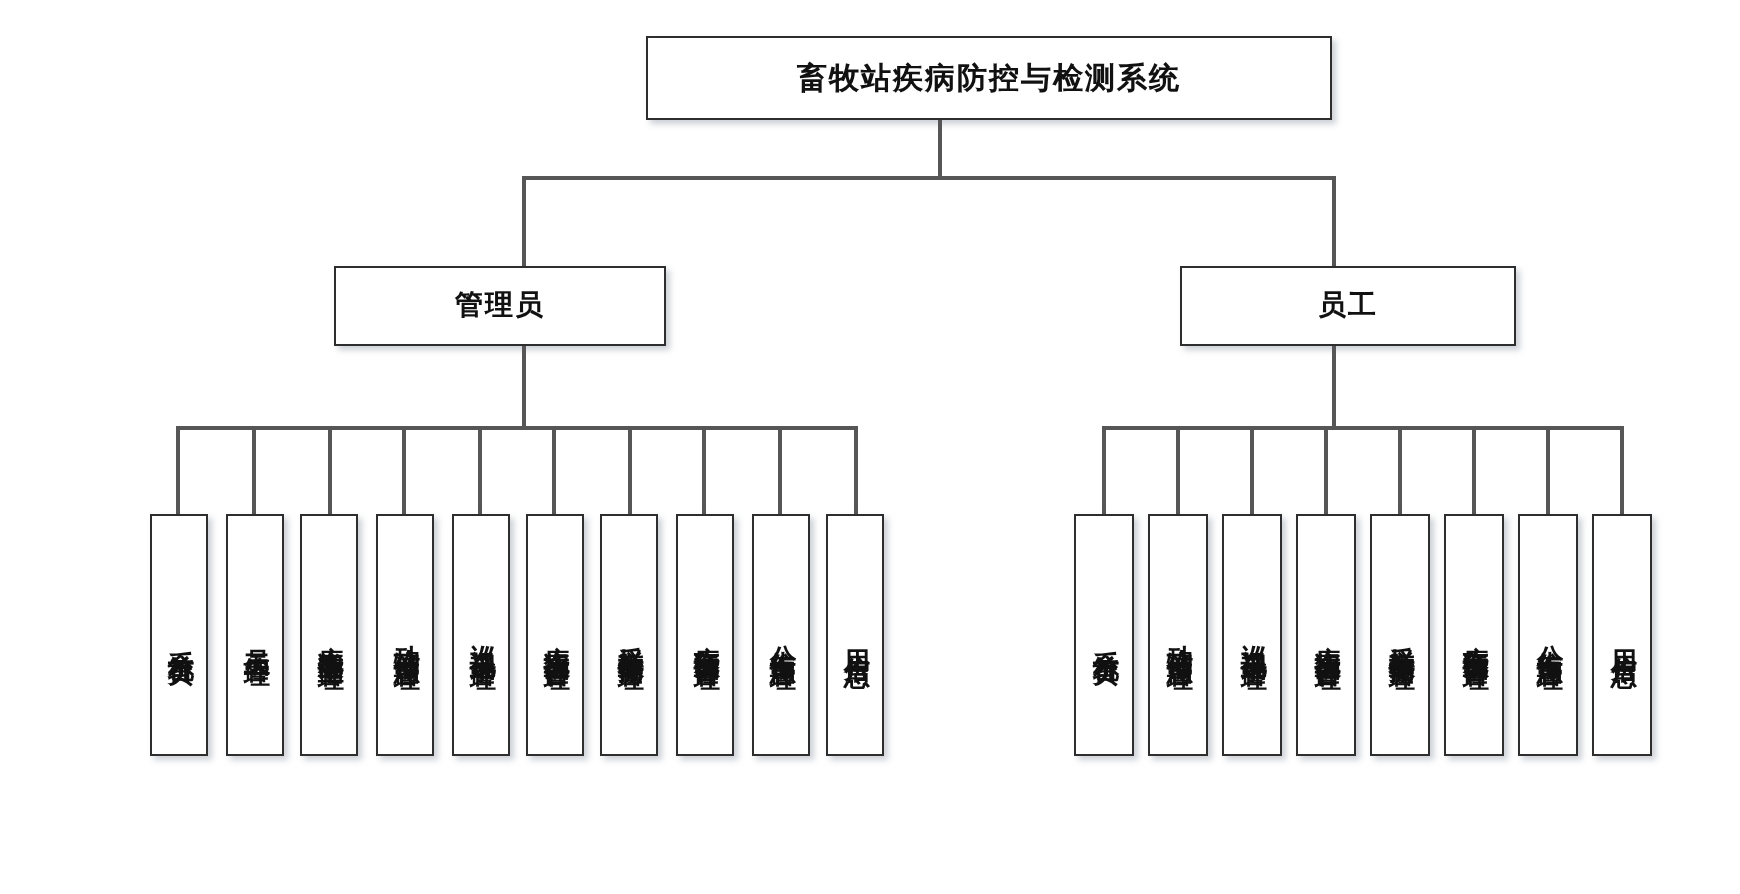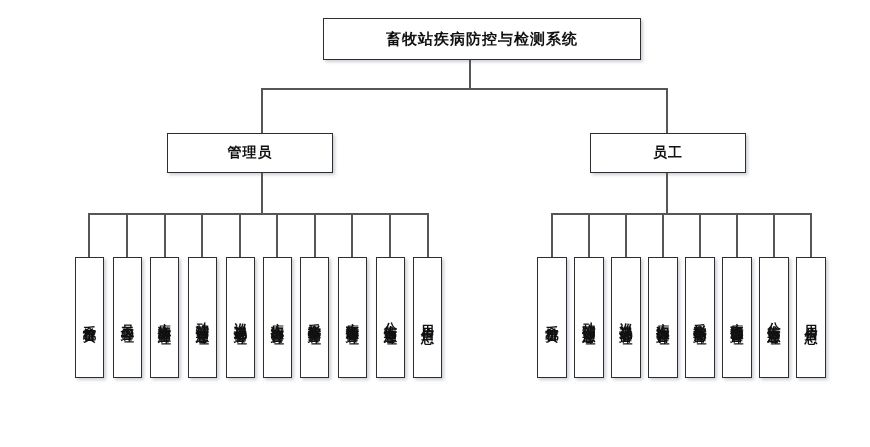--- a/index.html
+++ b/index.html
@@ -5,24 +5,24 @@
   html,body{margin:0;padding:0;background:#ffffff;}
   .stage{
     position:relative;width:870px;height:447px;background:#ffffff;overflow:hidden;
     font-family:"DejaVu Sans","Liberation Sans",sans-serif;color:#111111;
   }
   .node{
     position:absolute;box-sizing:border-box;background:#ffffff;
     border:1.5px solid #2e2e2e;display:flex;align-items:center;justify-content:center;
     box-shadow:2px 2px 3px rgba(110,120,140,0.35);
   }
-  .node.root{left:323px;top:18px;width:318px;height:42px;font-size:15px;font-weight:bold;letter-spacing:1px;}
+  .node.root{left:323px;top:18px;width:343px;height:42px;font-size:15px;font-weight:bold;letter-spacing:1px;}
   .node.branch{height:40px;top:133px;font-size:14px;font-weight:bold;letter-spacing:1px;}
   .node.branch.admin{left:167px;width:166px;}
-  .node.branch.emp{left:590px;width:156px;}
+  .node.branch.emp{left:590px;width:168px;}
   .node.leaf{
     top:257px;height:121px;width:29px;
     writing-mode:vertical-rl;text-orientation:upright;
     font-size:13px;font-weight:bold;letter-spacing:2px;line-height:1.0;
   }
   .node.leaf.r{width:30px;}
   .line{position:absolute;background:#565656;}
   .v{width:2px;}
   .h{height:2px;}
 </style>

